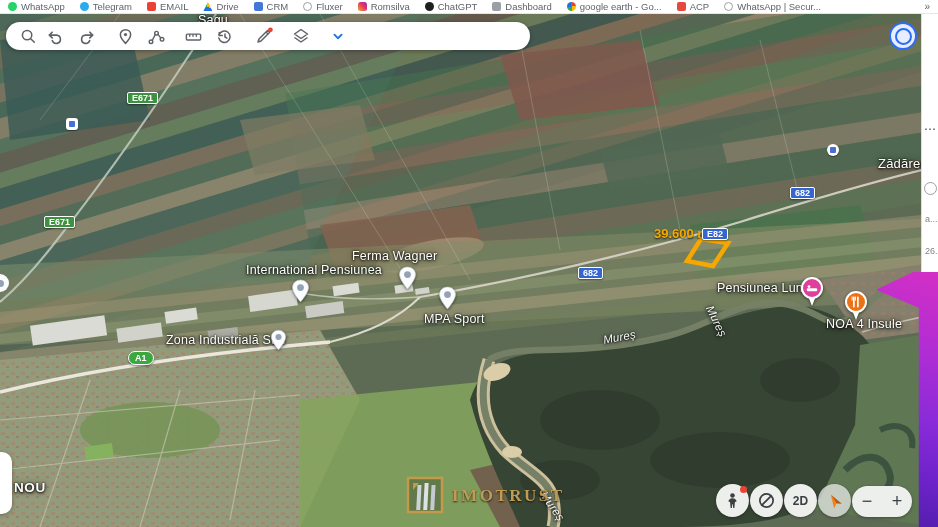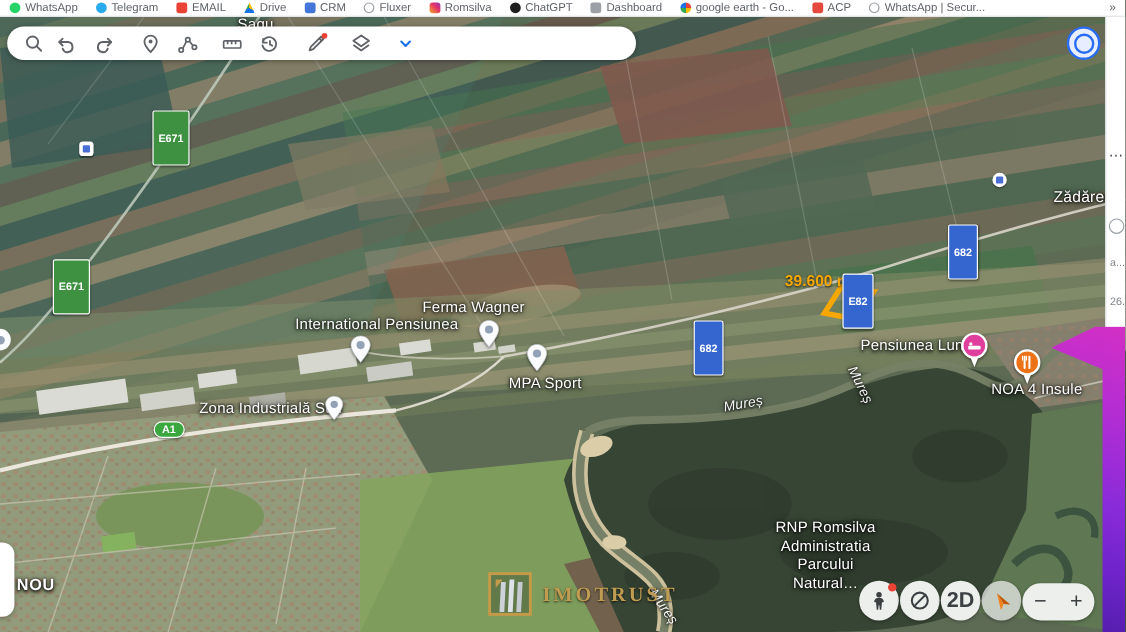--- a/index.html
+++ b/index.html
@@ -31,21 +31,21 @@
 
   
   .avatar{position:absolute;left:889px;top:22px;width:28px;height:28px;border-radius:50%;border:2.5px solid #2a6df4;background:#e8eeff;z-index:8;box-sizing:border-box;display:flex;align-items:center;justify-content:center;cursor:pointer;}
   .avatar i{width:13px;height:13px;border-radius:50%;border:2.5px solid #2a6df4;display:block;}
 
   
   .map-label{position:absolute;color:#fff;font-size:12.5px;font-weight:500;letter-spacing:.2px;white-space:nowrap;z-index:3;text-shadow:0 0 2px rgba(0,0,0,.95),0 1px 3px rgba(0,0,0,.85),0 0 6px rgba(0,0,0,.5);}
   .river{font-style:italic;font-size:11.5px;opacity:.95}
   .multiline{white-space:pre-line;text-align:center;line-height:15.5px;}
   .big{font-size:13.5px;font-weight:700;letter-spacing:.6px;}
-  .shield{position:absolute;font-size:9px;font-weight:700;color:#fff;padding:17px 4px;border:1.2px solid #fff;border-radius:2px;line-height:1.15;z-index:3;box-shadow:0 1px 2px rgba(0,0,0,.45);}
+  .shield{position:absolute;font-size:9px;font-weight:700;color:#fff;padding:0 4px;border:1.2px solid #fff;border-radius:2px;line-height:1.15;z-index:3;box-shadow:0 1px 2px rgba(0,0,0,.45);}
   .shield.green{background:#3d9140}.shield.blue{background:#3566cf}
   .shield.a1{background:#3aa83f;border-radius:7px;padding:1px 6px}
   .pin,.poi{position:absolute;z-index:3;filter:drop-shadow(0 1px 1.5px rgba(0,0,0,.55));cursor:pointer;}
   .area-label{position:absolute;left:654px;top:226px;color:#f7a800;font-size:13px;font-weight:700;z-index:3;text-shadow:0 1px 2px rgba(0,0,0,.8);}
 
   
   .wm{position:absolute;left:406px;top:476px;display:flex;gap:8px;z-index:3;align-items:center;}
   .wm-text{font-family:"Liberation Serif",serif;font-weight:600;font-size:17px;letter-spacing:2.5px;color:#bf9c52;line-height:19px;text-shadow:0 1px 2px rgba(0,0,0,.75);}
 
   
@@ -205,24 +205,20 @@
   </svg>
 
   <span class="map-label" style="left:198px;top:13px;z-index:2">Șagu</span>
   <span class="map-label" style="left:878px;top:156px;font-size:13px">Zădăreni</span>
   <span class="map-label" style="left:352px;top:249px">Ferma Wagner</span>
   <span class="map-label" style="left:246px;top:263px">International Pensiunea</span>
   <span class="map-label" style="left:424px;top:312px">MPA Sport</span>
   <span class="map-label" style="left:166px;top:333px">Zona Industrială Sud</span>
   <span class="map-label" style="left:717px;top:281px">Pensiunea Lunca</span>
   <span class="map-label" style="left:826px;top:317px">NOA 4 Insule</span>
-  <span class="map-label multiline" style="left:628px;top:432px;width:120px">RNP Romsilva
-Administratia
-Parcului
-Natural…</span>
   <span class="map-label river" style="left:603px;top:331px;transform:rotate(-10deg)">Mureș</span>
   <span class="map-label river" style="left:700px;top:315px;transform:rotate(64deg)">Mureș</span>
   <span class="map-label river" style="left:536px;top:500px;transform:rotate(55deg)">Mureș</span>
   <span class="map-label big" style="left:14px;top:480px">NOU</span>
   <span class="area-label">39.600 m</span>
 
   <span class="shield green" style="left:127px;top:92px">E671</span>
   <span class="shield green" style="left:44px;top:216px">E671</span>
   <span class="shield blue" style="left:790px;top:187px">682</span>
   <span class="shield blue" style="left:578px;top:267px">682</span>
@@ -371,21 +367,21 @@
         <path d="M9 6.5c-2.6 0-4 1.4-4.4 3.6l1.8.5L7 17h1.3l.4-4h.6l.4 4H11l.6-6.4 1.8-.5C13 7.9 11.6 6.5 9 6.5Z"></path>
       </svg>
     <span class="badge"></span>
   </div>
   <div class="ctl" style="left:750px;top:484px">
     <svg width="19" height="19" viewBox="0 0 20 20" fill="none" stroke="#3c4043" stroke-width="1.8">
         <circle cx="10" cy="10" r="7"></circle>
         <line x1="4.5" y1="15.5" x2="15.5" y2="4.5"></line>
       </svg>
   </div>
-  <div class="ctl" style="left:784px;top:484px;font-size:18px">2D</div>
+  <div class="ctl" style="left:784px;top:484px;font-size:12px">2D</div>
   <div class="ctl translucent" style="left:818px;top:484px">
     <svg width="19" height="19" viewBox="0 0 20 20" style="transform:rotate(-32deg)">
         <path d="M10 2.5 14.8 17 10 13.6Z" fill="#c2590a"></path>
         <path d="M10 2.5 10 13.6 5.2 17Z" fill="#f0821e"></path>
       </svg>
   </div>
   <div class="zoom-pill">
     <span>−</span>
     <span>+</span>
   </div>

